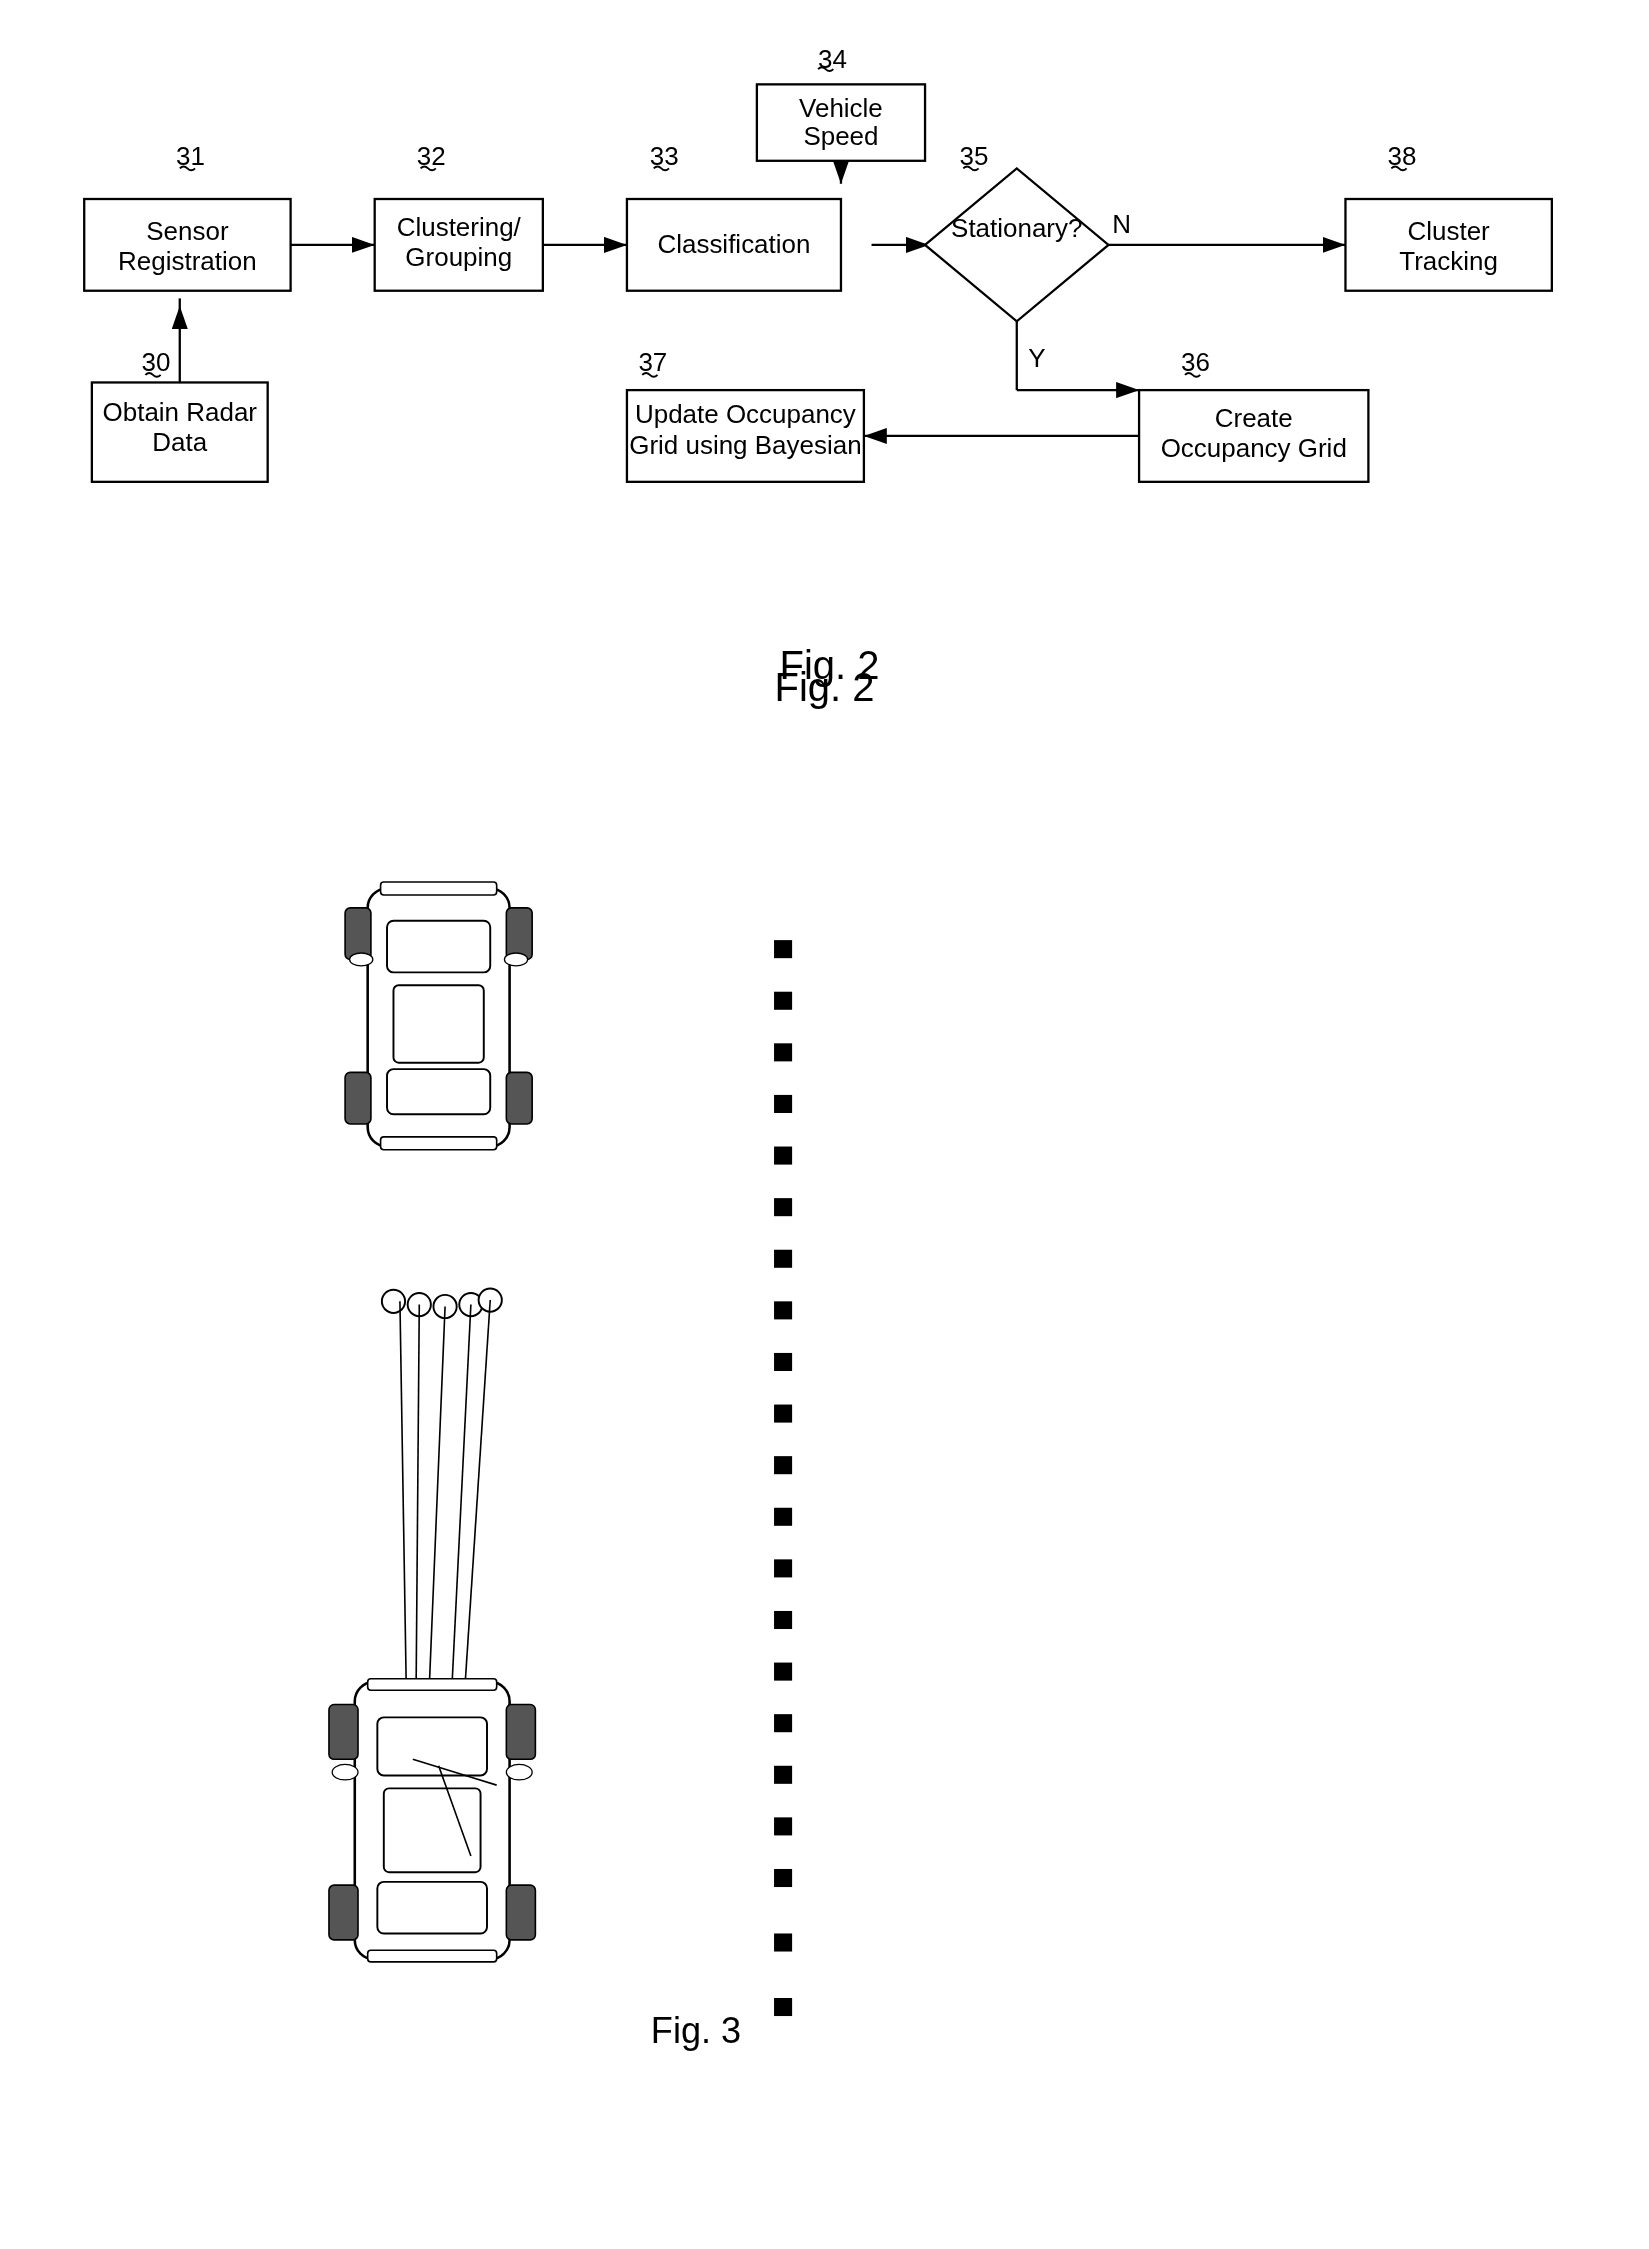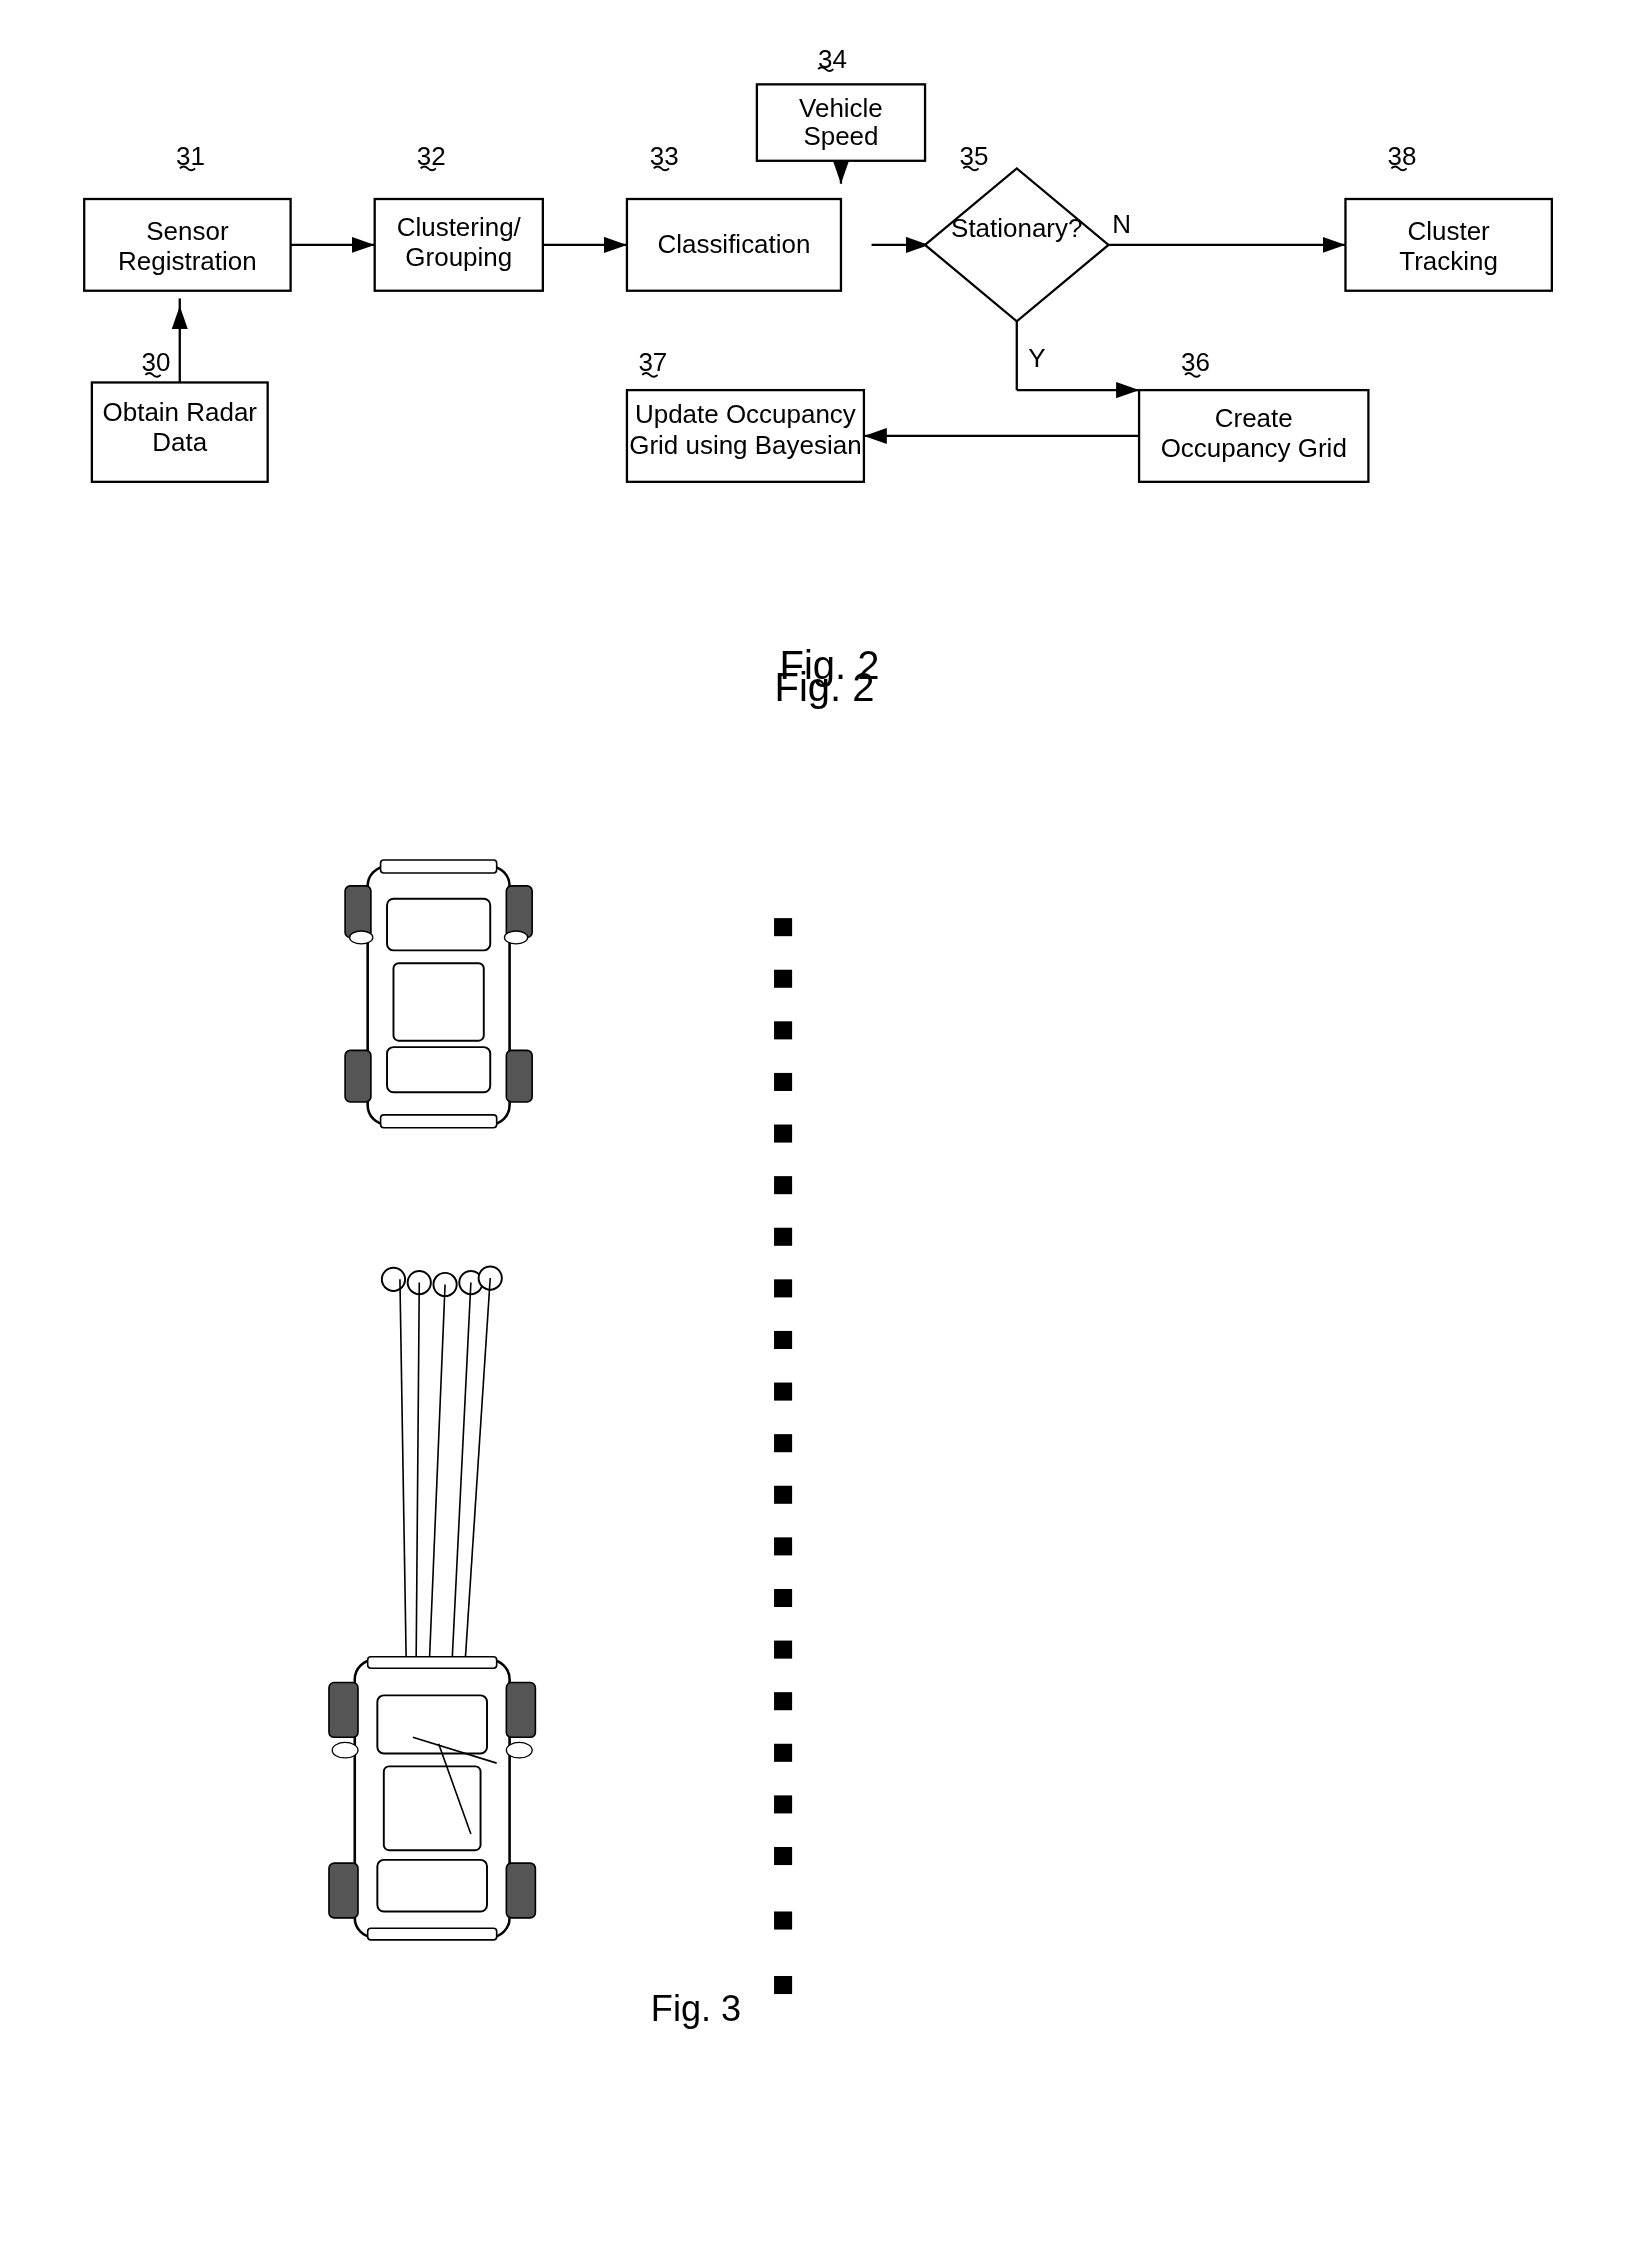--- a/index.html
+++ b/index.html
@@ -41,21 +41,21 @@
     .fig-caption {
       position: absolute;
       font-size: 37px;
       font-weight: normal;
       text-align: center;
     }
 
     
     .fig3-area {
       position: absolute;
-      top: 758px;
+      top: 780px;
       left: 0;
       width: 1392px;
       height: 1391px;
     }
 
     .fig3-svg {
       position: absolute;
       top: 0;
       left: 0;
       width: 100%;

